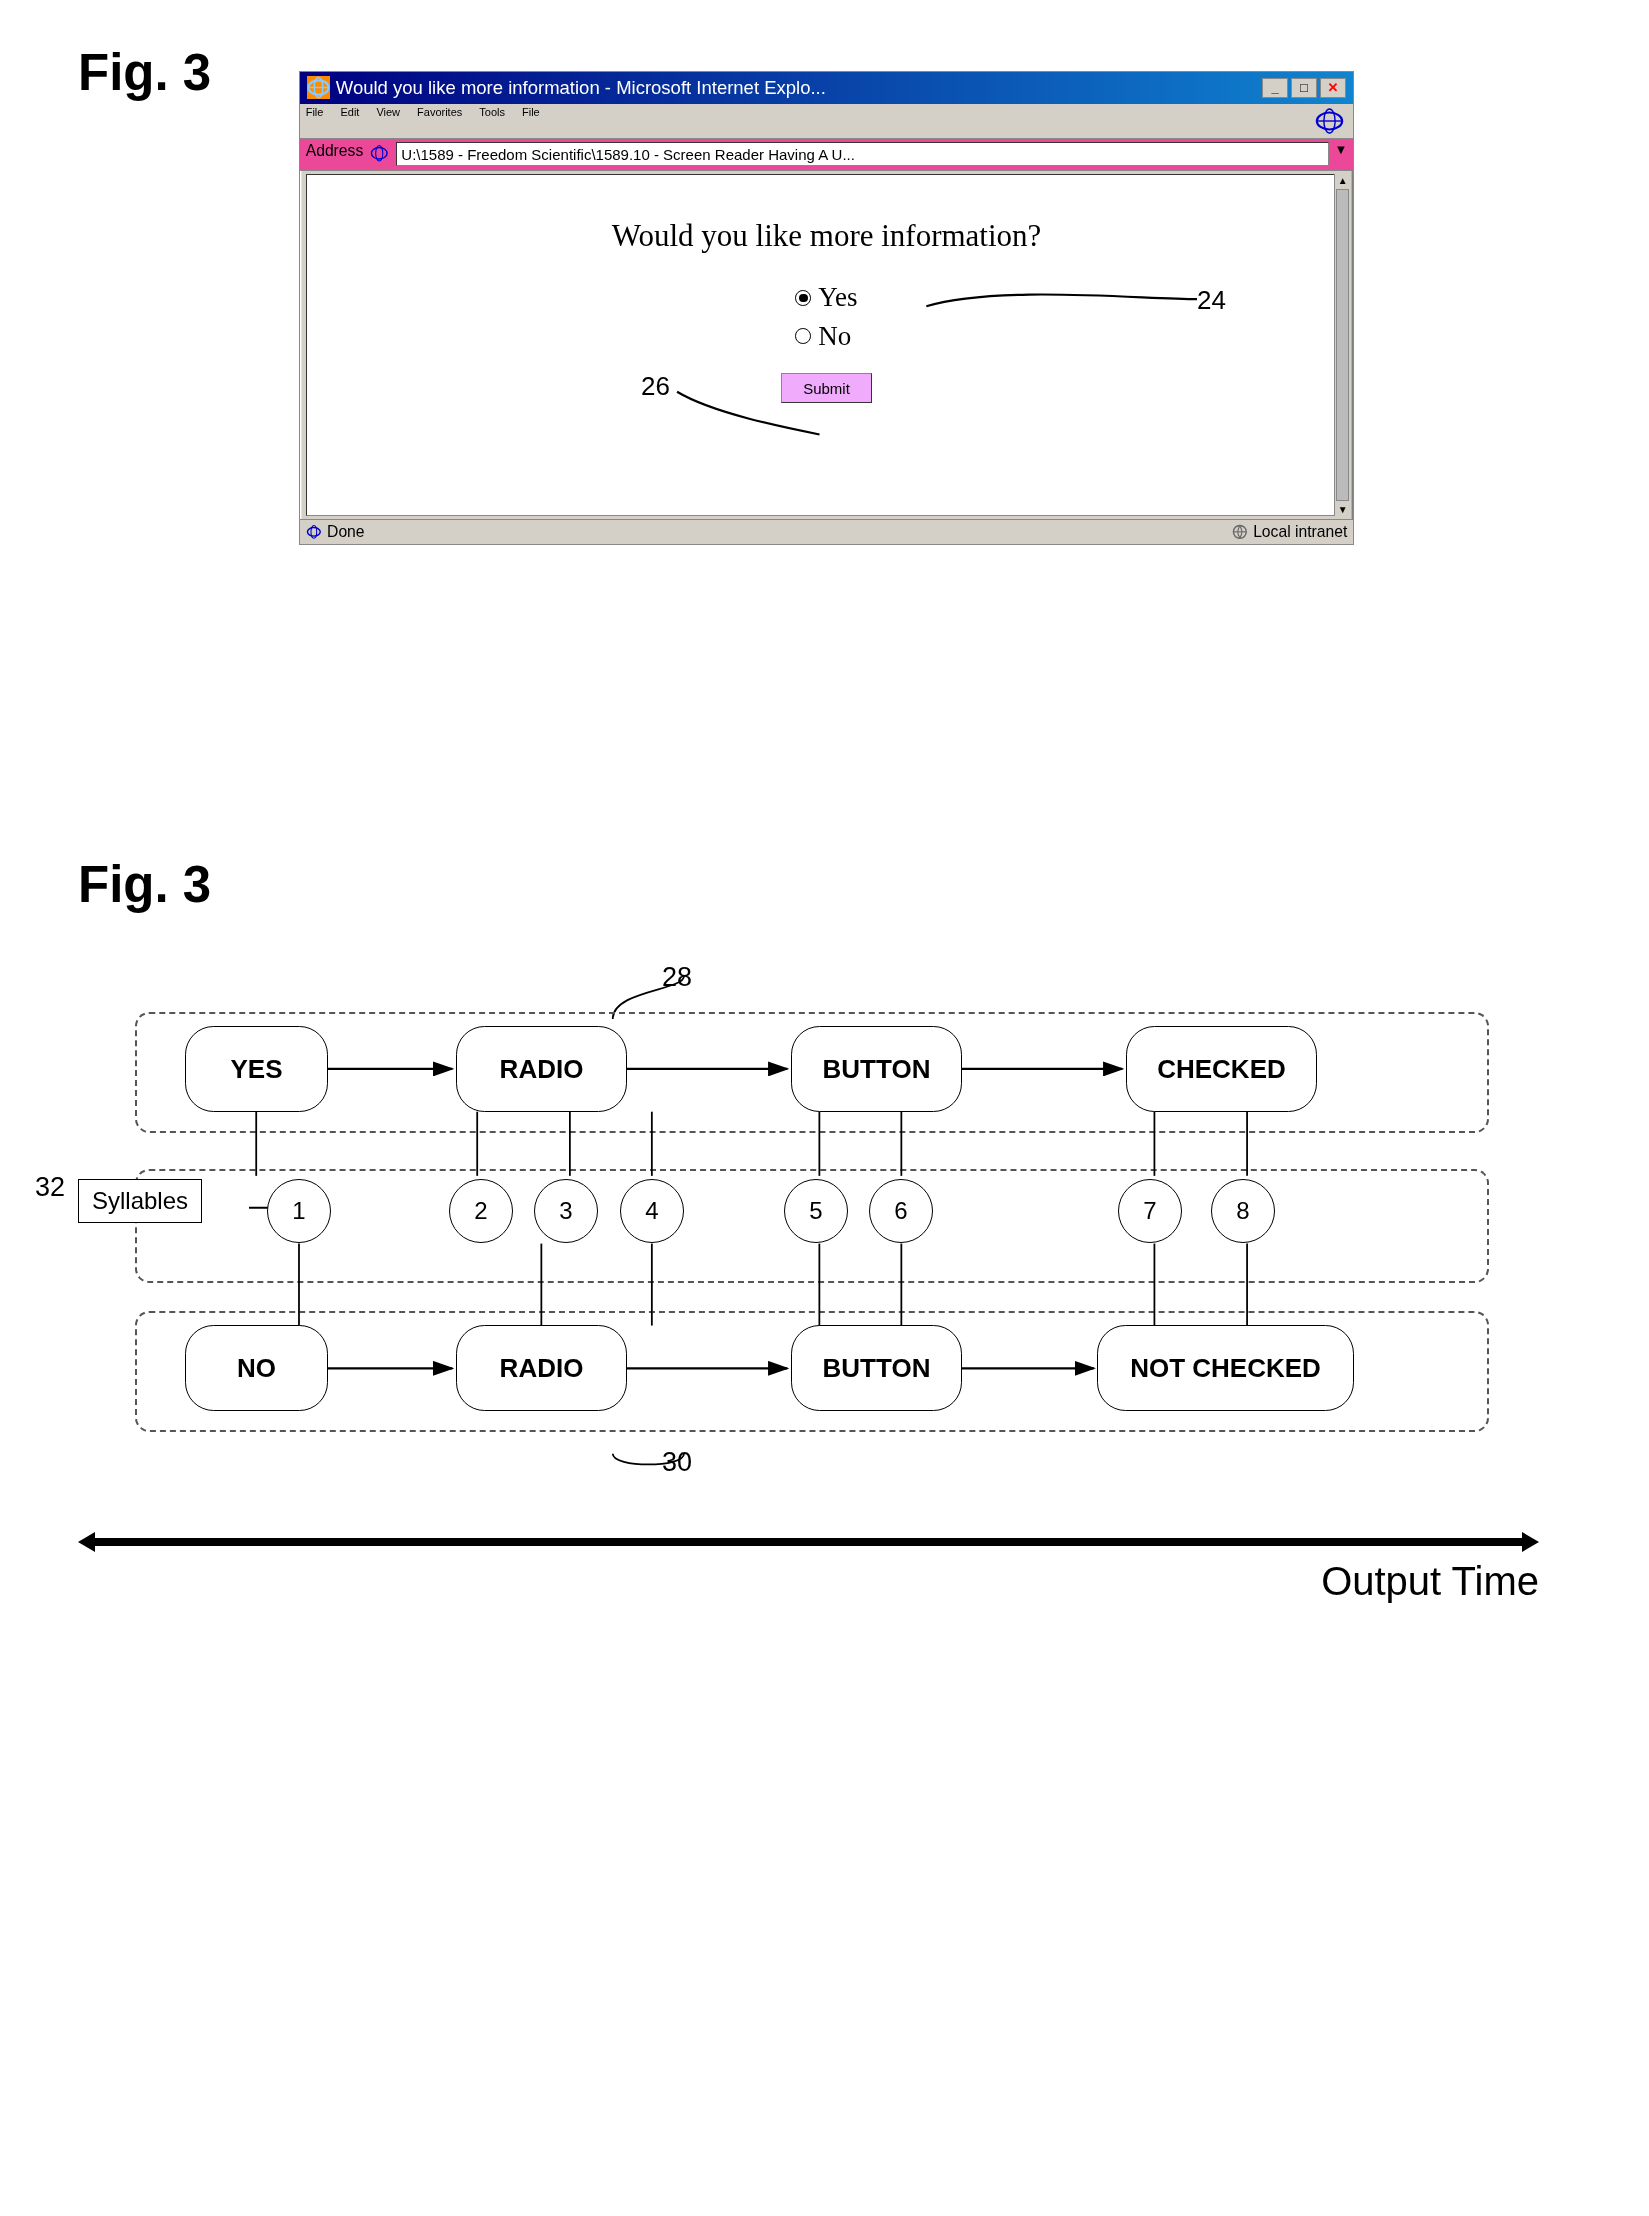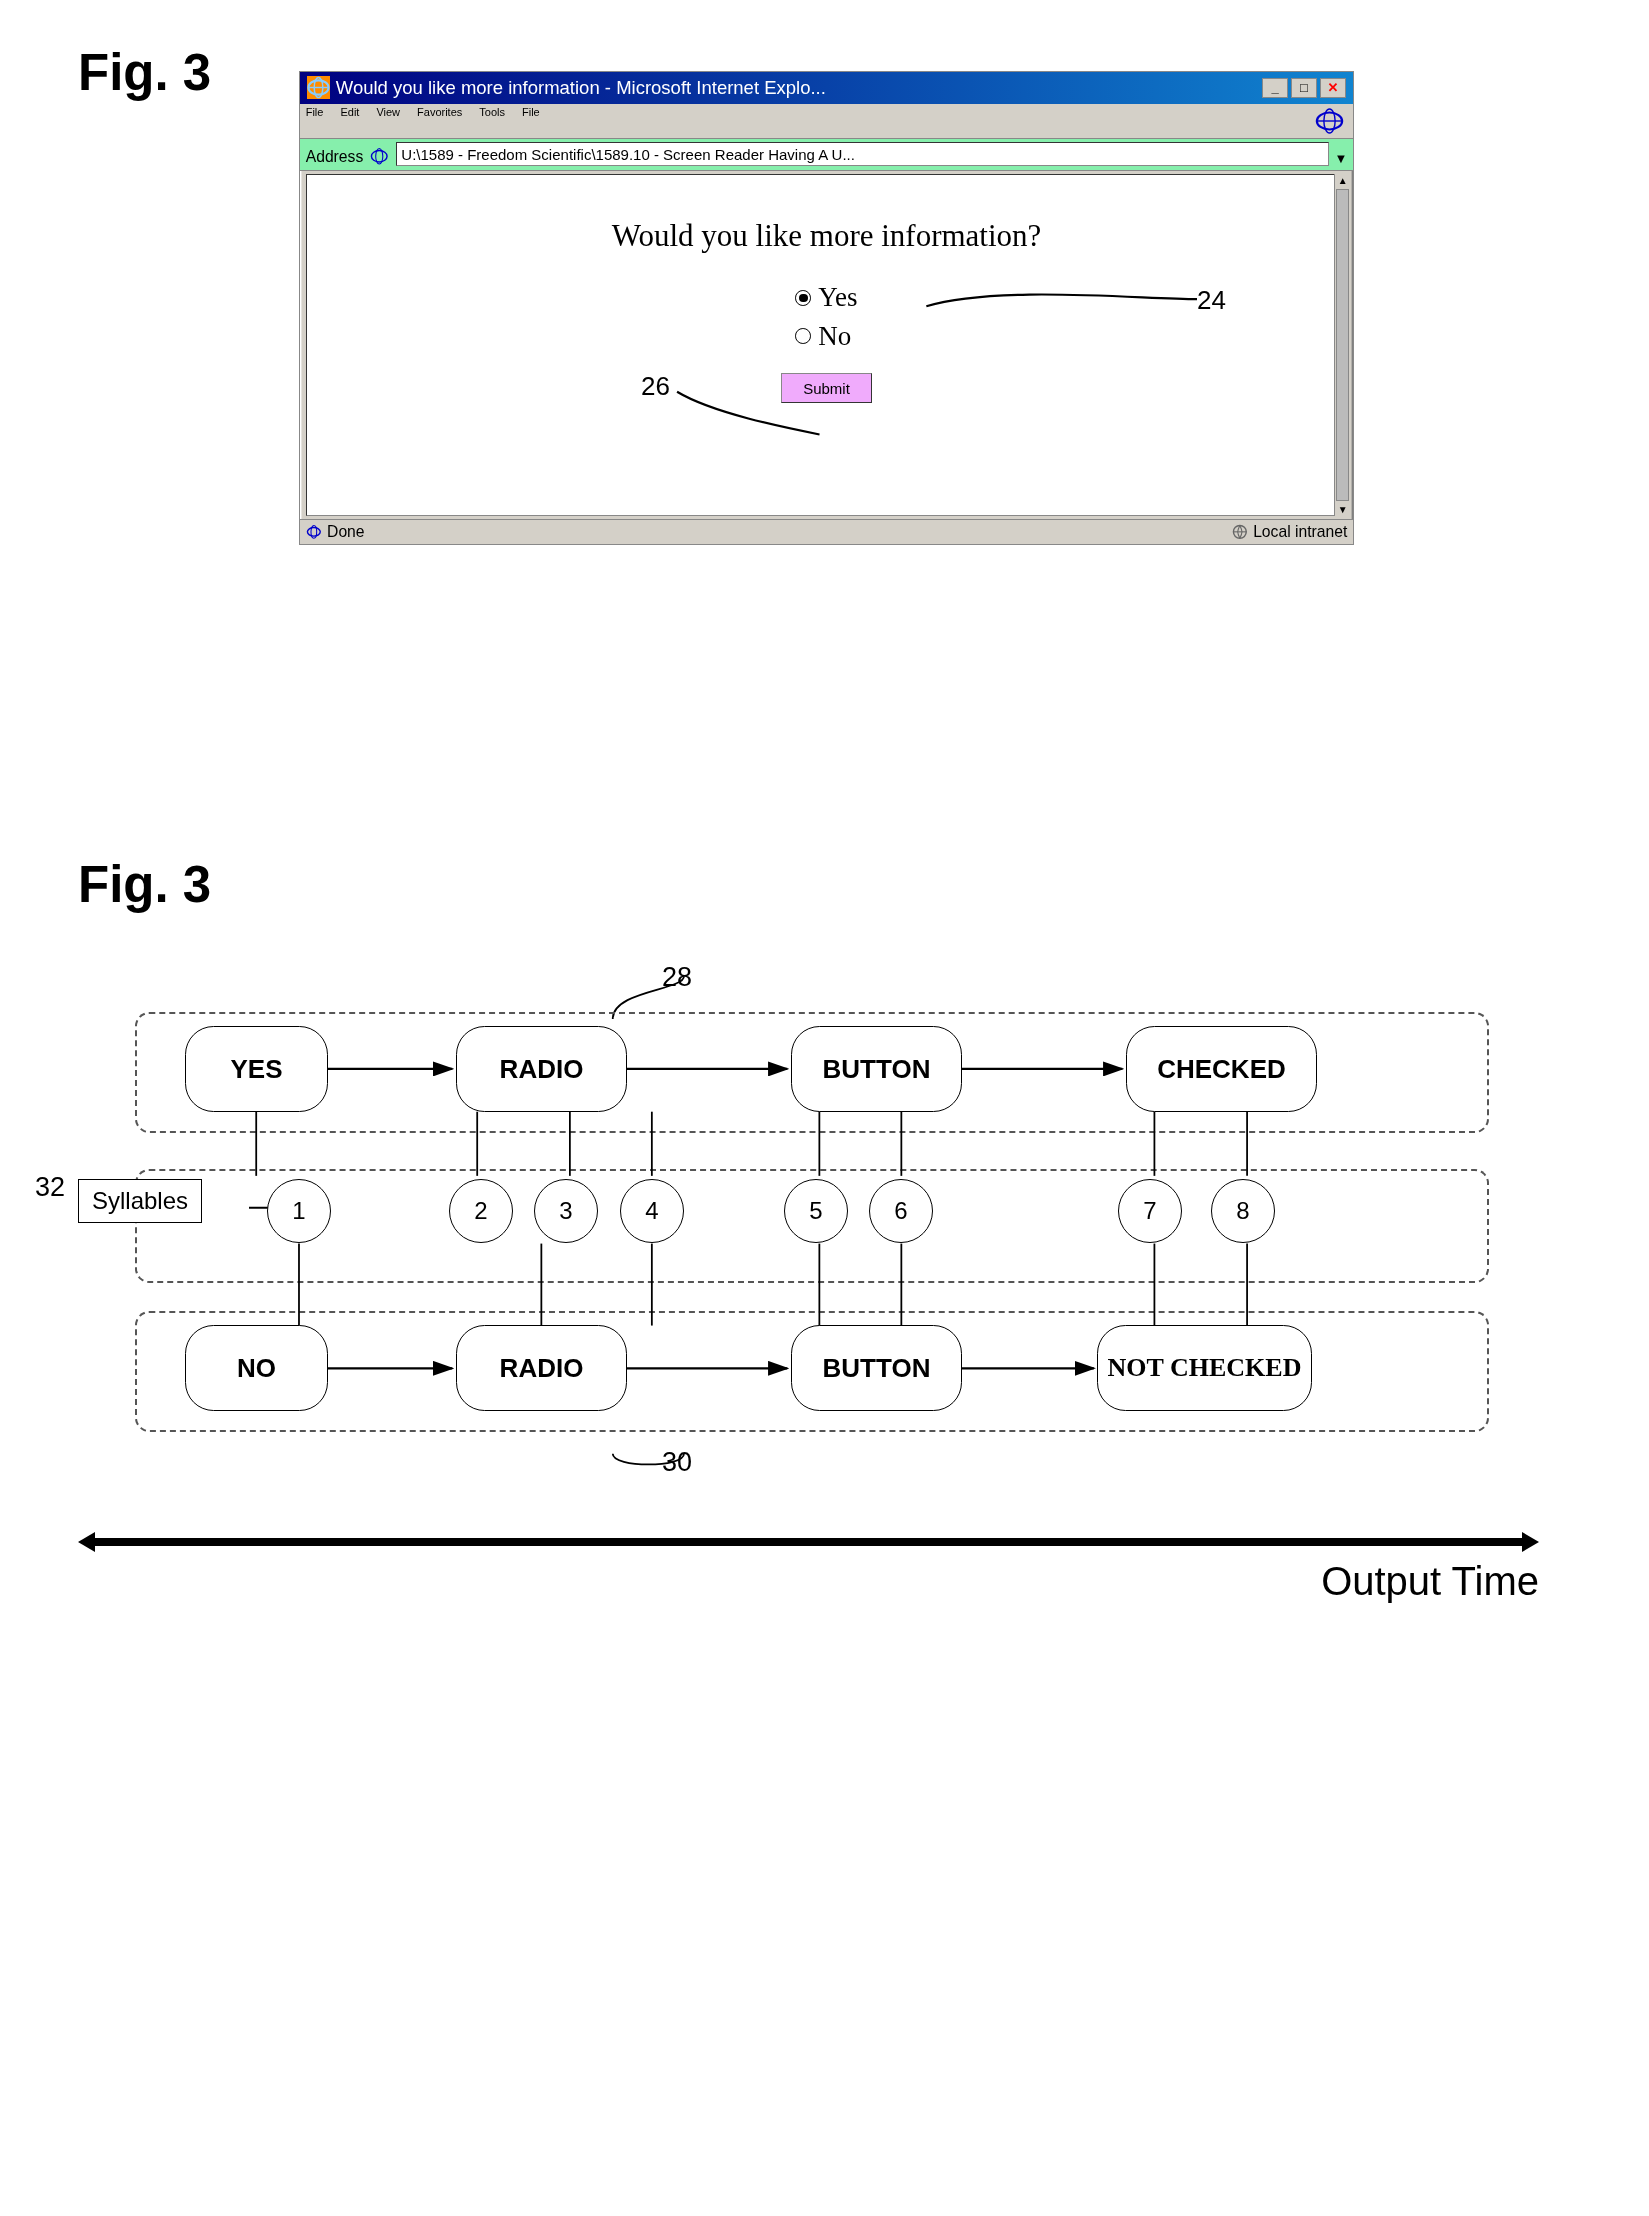--- a/index.html
+++ b/index.html
@@ -85,24 +85,24 @@
       border-bottom: 0.7px solid #888;
     }
 
     .menu-item {
       cursor: pointer;
       color: #000;
       text-decoration: none;
     }
 
     .browser-addressbar {
-      background: #86efac;
+      background: #ec4899;
       padding: 3.6px 5.7px;
       display: flex;
-      align-items: flex-end;
+      align-items: flex-start;
       gap: 5.7px;
       font-size: 15.7px;
       border-bottom: 1.4px solid #888;
     }
 
     .address-label {
       font-size: 15.7px;
       color: #000;
     }
 
@@ -450,21 +450,21 @@
     </div>
 
     <div class="node" style="top:363px; left:378px; width:171px; height:86px;">
       <span>RADIO</span>
     </div>
 
     <div class="node" style="top:363px; left:713px; width:171px; height:86px;">
       <span>BUTTON</span>
     </div>
 
-    <div class="node" style="top:363px; left:1019px; width:215px; height:86px;font-family:Liberation Serif, serif;">
+    <div class="node" style="top:363px; left:1019px; width:257px; height:86px;">
       <span>NOT CHECKED</span>
     </div>
 
     <div class="circle-node" style="top:217px; left:189px; width:64px; height:64px;">
       <span>1</span>
     </div>
 
     <div class="circle-node" style="top:217px; left:371px; width:64px; height:64px;">
       <span>2</span>
     </div>

